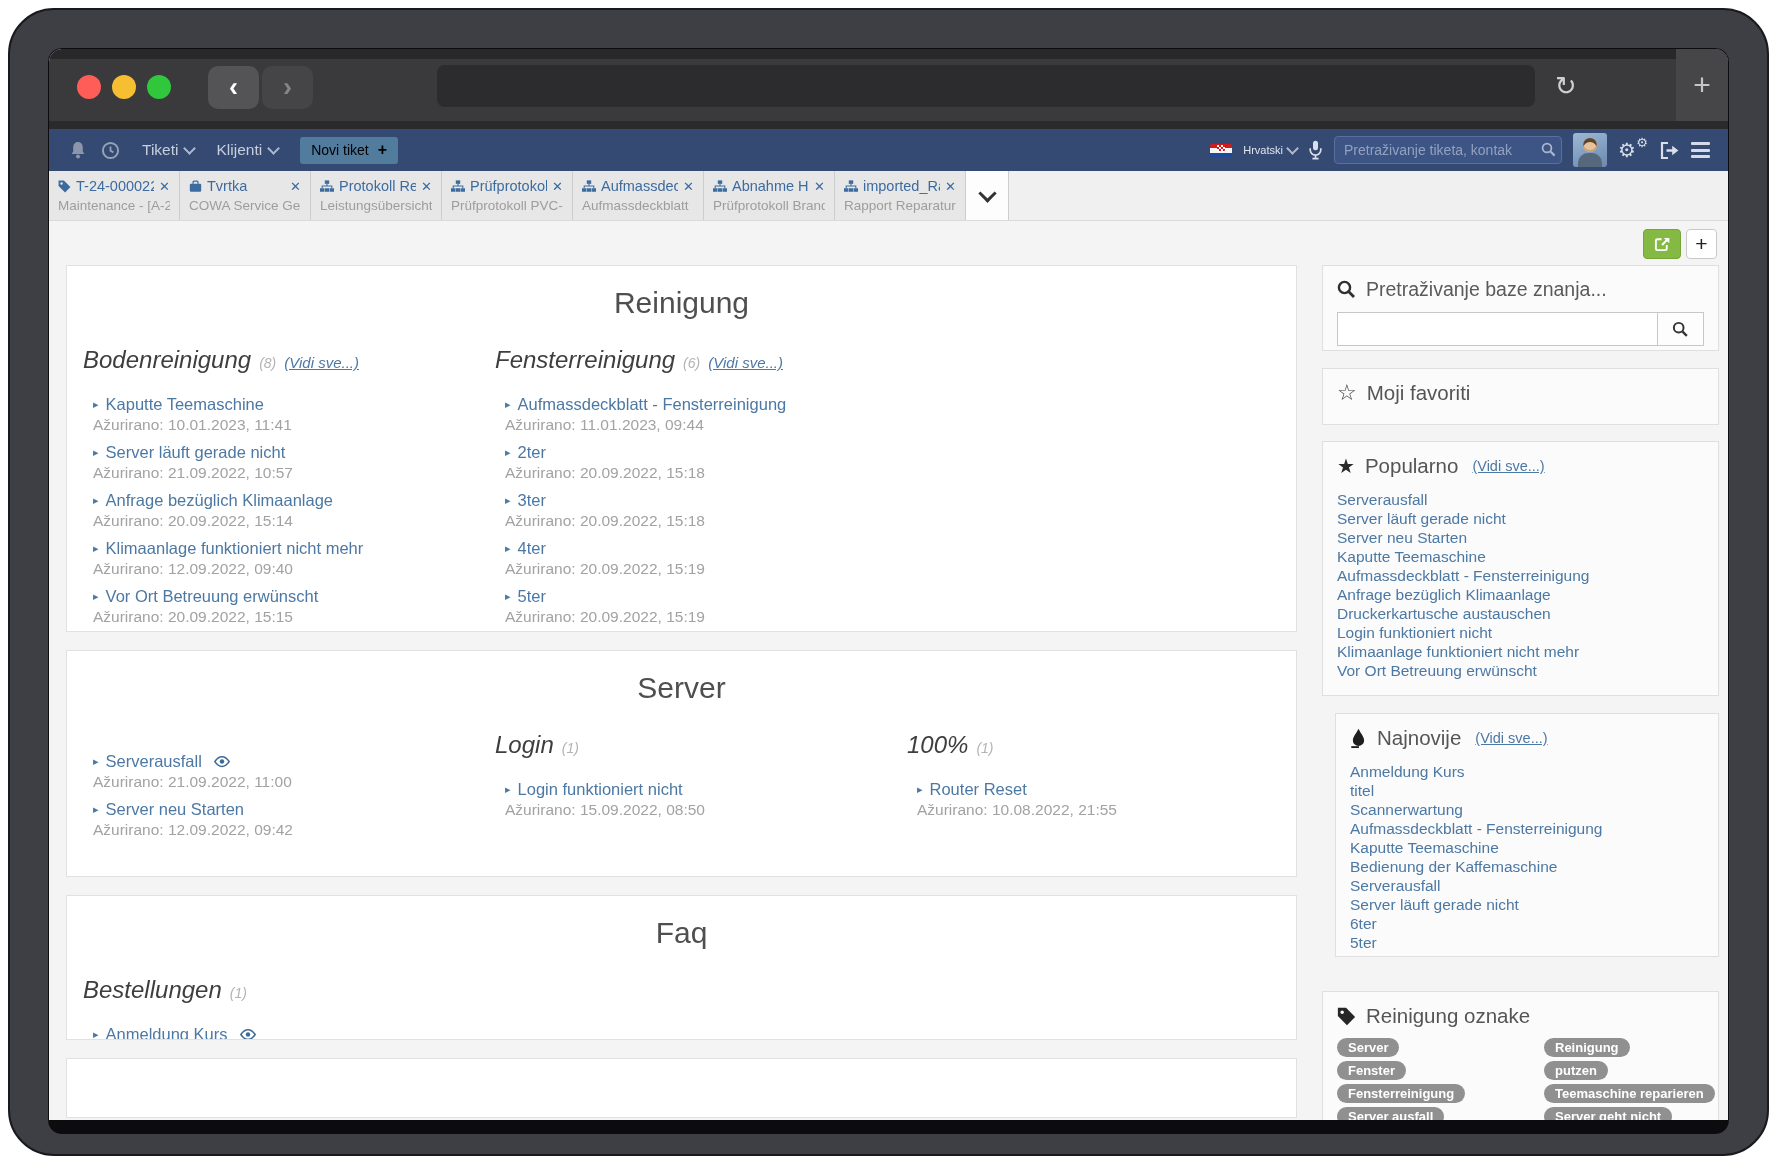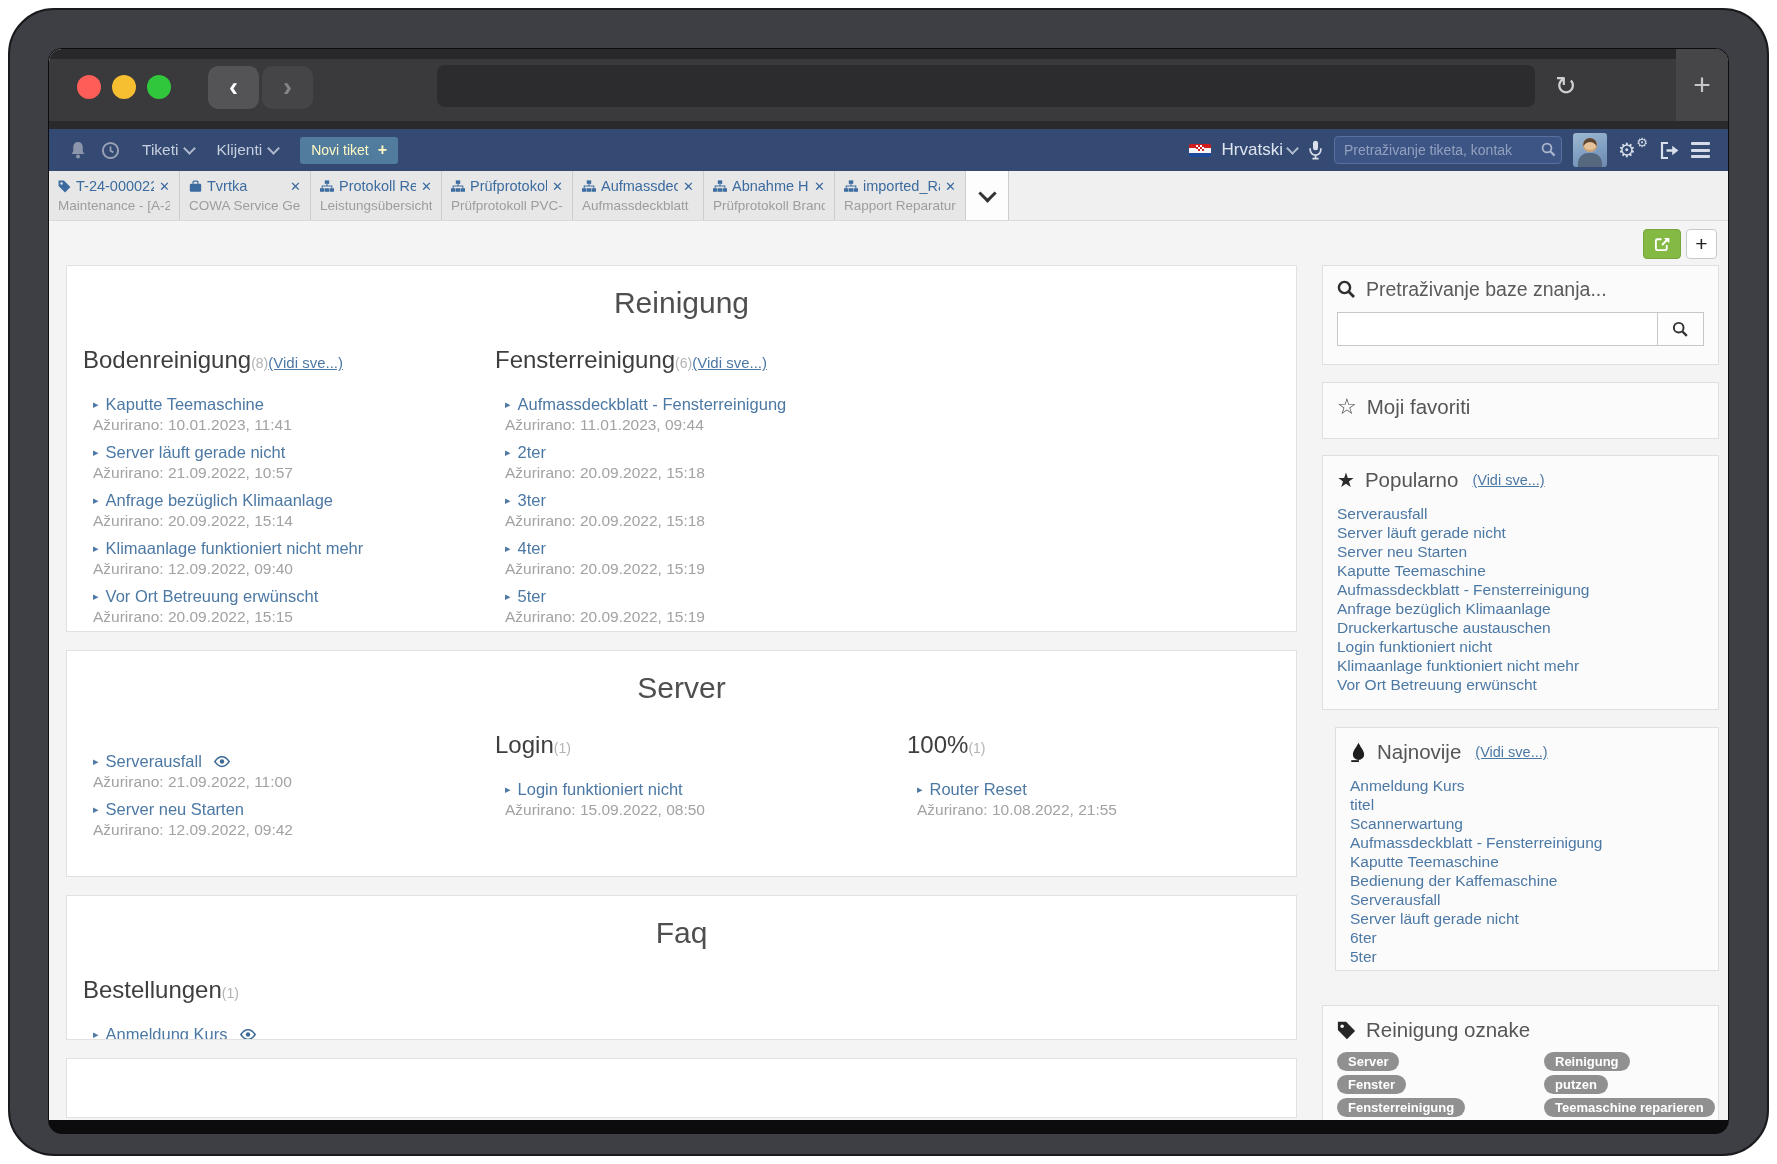--- a/index.html
+++ b/index.html
@@ -24,30 +24,30 @@
     display:flex;align-items:center;justify-content:center;}
   .newtabstrip{position:absolute;right:0;top:0;width:52px;height:72px;background:#464648;
     display:flex;align-items:center;justify-content:center;color:#c6c6c6;font-size:30px;font-weight:300;}
   
   .navbar{height:42px;flex:none;background:#344a72;display:flex;align-items:center;padding:0 16px;}
   .nav-ico{display:flex;align-items:center;justify-content:center;}
   .bell{margin-left:4px;} .clock{margin-left:14px;}
   .menu-item{margin-left:22px;color:#c7cedd;font-size:15.5px;display:flex;align-items:center;gap:7px;cursor:pointer;}
   .chev{width:7px;height:7px;border-left:2px solid #aeb8cc;border-bottom:2px solid #aeb8cc;
     transform:rotate(-45deg);margin-top:-4px;}
-  .newticket{margin-left:22px;background:#527c9e;color:#fef9c3;font-size:14px;border-radius:3px;
+  .newticket{margin-left:22px;background:#527c9e;color:#000000;font-size:14px;border-radius:3px;
     height:27px;display:flex;align-items:center;padding:0 11px;gap:9px;cursor:pointer;}
   .newticket b{font-size:16px;font-weight:bold;}
   .nav-right{margin-left:auto;display:flex;align-items:center;gap:11px;}
   .flag{width:22px;height:13px;border-radius:2px;overflow:hidden;position:relative;flex:none;
     background:linear-gradient(#d01c1c 0 33%,#f4f4f4 33% 66%,#1b4a9b 66%);}
   .flag i{position:absolute;left:7px;top:1px;width:8px;height:6px;
     background:conic-gradient(#d01c1c 25%,#fff 25% 50%,#d01c1c 50% 75%,#fff 75%);
     background-size:4px 4px;border-radius:1px;}
-  .lang{color:#dfe5f0;font-size:17px;display:flex;align-items:center;gap:5px;cursor:pointer;}
+  .lang{color:#dfe5f0;font-size:11px;display:flex;align-items:center;gap:5px;cursor:pointer;}
   .searchbox{position:relative;width:228px;height:28px;}
   .searchbox input{width:100%;height:100%;box-sizing:border-box;background:#3c5585;border:1px solid #5a6f9b;
     border-radius:4px;color:#cfd8ea;font-size:14px;padding:0 26px 0 9px;outline:none;
     font-family:"Liberation Sans","DejaVu Sans",sans-serif;}
   .searchbox input::placeholder{color:#93a1bf;}
   .sb-mag{position:absolute;right:6px;top:6px;}
   .avatar{width:34px;height:34px;border-radius:3px;flex:none;position:relative;overflow:hidden;
     background:linear-gradient(160deg,#9db8d2 0%,#7d9cc0 60%,#6d89ab 100%);cursor:pointer;}
   .avatar::before{content:"";position:absolute;left:10px;top:5px;width:14px;height:14px;border-radius:50%;
     background:#e7c39c;box-shadow:inset 0 -2px 0 #caa077, inset 0 4px 0 #5c4631;}
@@ -78,40 +78,40 @@
     display:flex;align-items:center;justify-content:center;cursor:pointer;box-sizing:border-box;}
   .btn-plus{width:31px;height:30px;background:#fff;border:1px solid #c9c9c9;border-radius:4px;
     display:flex;align-items:center;justify-content:center;font-size:21px;color:#222;cursor:pointer;box-sizing:border-box;}
   .cols{display:flex;gap:25px;}
   .main{width:1231px;flex:none;}
   .side{width:397px;flex:none;}
   .panel{background:#fff;border:1px solid #e1e1e1;box-sizing:border-box;padding:14px 16px;overflow:hidden;}
   .sec-title{text-align:center;font-size:30px;font-weight:300;color:#4f4f4f;margin:6px 0 26px;}
   .cats{display:flex;}
   .cat{width:412px;flex:none;}
-  .cat-head{font-size:24px;color:#3e3e3e;font-weight:400;display:flex;align-items:baseline;}
+  .cat-head{font-size:24px;color:#3e3e3e;font-weight:400;display:flex;align-items:baseline;gap:8px;font-style:italic;}
   .cnt{font-size:14px;color:#b3b3b3;}
   .vall{font-size:15px;color:#4c78a4;text-decoration:underline;cursor:pointer;}
   .items{margin-top:20px;margin-left:10px;}
   .item{margin-bottom:8px;}
   .it{font-size:16.5px;line-height:20px;display:flex;align-items:center;gap:7px;}
   .caret{color:#4c78a4;font-size:11px;}
   .ilink{color:#4c78a4;cursor:pointer;}
   .idate{font-size:15.5px;line-height:18px;color:#a2a2a2;margin-top:2px;}
   .eye{margin-left:4px;display:inline-flex;}
   
   .p-reinigung{height:367px;margin-bottom:18px;}
   .p-server{height:227px;margin-bottom:18px;}
   .p-faq{height:145px;margin-bottom:18px;}
   .p-sliver{height:60px;}
   
   .spanel{background:#fbfbfb;border:1px solid #dfdfdf;box-sizing:border-box;padding:12px 14px;overflow:hidden;}
   .side-head{font-size:20.5px;color:#555;display:flex;align-items:center;gap:10px;}
   .side-head .vall{margin-left:4px;font-size:14.5px;}
-  .s-search{margin-bottom:17px;height:100px;}
+  .s-search{margin-bottom:17px;height:86px;}
   .s-search .side-head{font-size:19.5px;color:#5a5a5a;}
   .kb-inputrow{display:flex;margin-top:11px;}
   .kb-inputrow input{flex:1;height:34px;border:1px solid #c7c7c7;background:#fff;box-sizing:border-box;
     outline:none;padding:0 8px;font-size:15px;font-family:"Liberation Sans","DejaVu Sans",sans-serif;}
   .kb-btn{width:46px;height:34px;background:#fdfdfd;border:1px solid #c7c7c7;border-left:none;box-sizing:border-box;
     display:flex;align-items:center;justify-content:center;cursor:pointer;}
   .s-fav{margin-bottom:16px;height:57px;}
   .star-outline{font-size:22px;color:#3a3a3a;line-height:1;}
   .star-filled{font-size:20px;color:#2b2b2b;line-height:1;}
   .s-pop{margin-bottom:17px;height:255px;}

